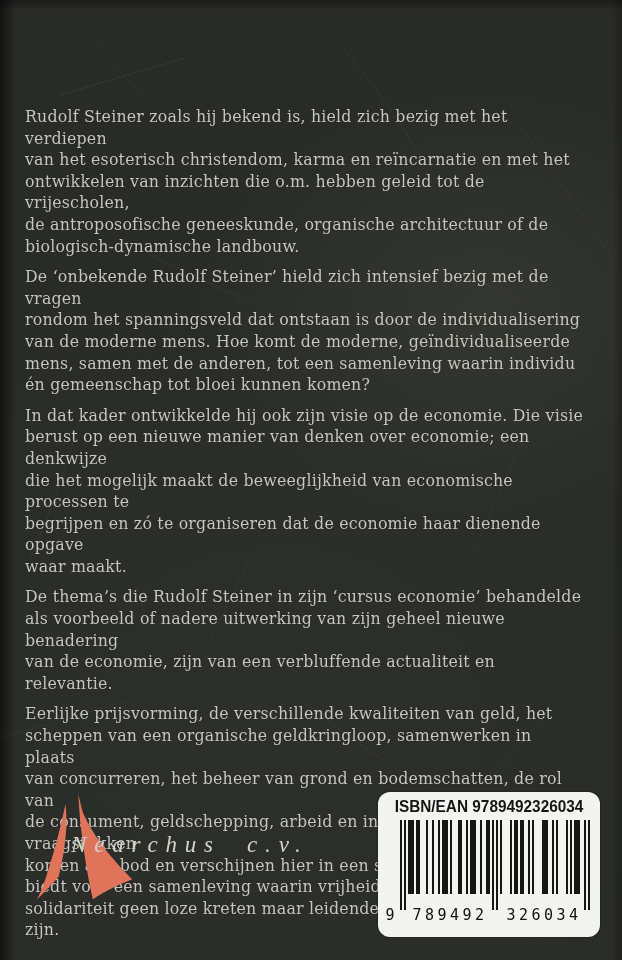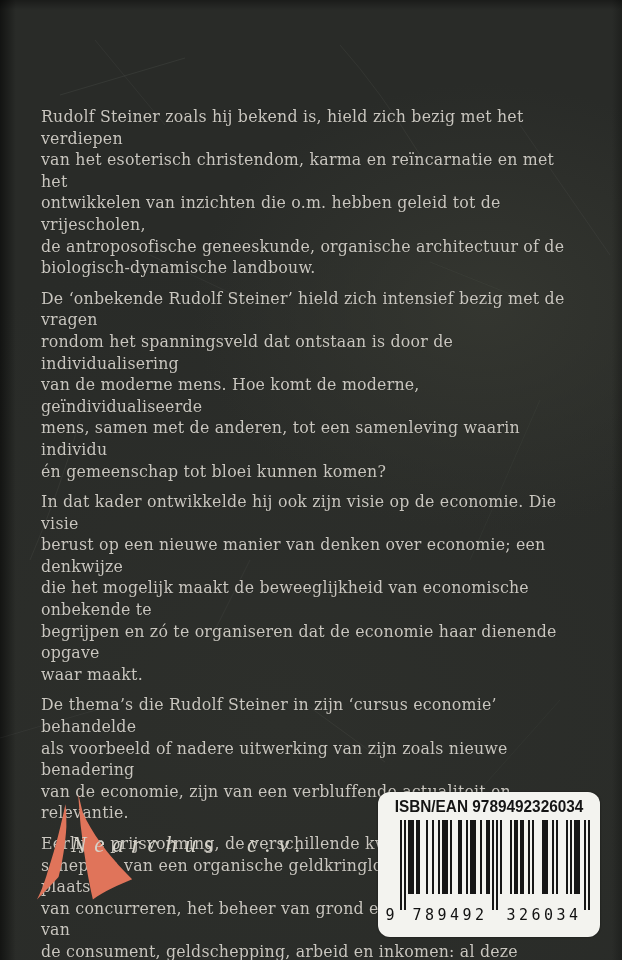--- a/index.html
+++ b/index.html
@@ -19,21 +19,21 @@
   .scratches { position: absolute; inset: 0; pointer-events: none; }
   .blurb {
     position: absolute;
     left: 25px; top: 106px; width: 560px;
     color: #c9c6bf;
     font-size: 15.8px;
     line-height: 21.6px;
     letter-spacing: 0.2px;
   }
   .blurb p {
-    margin: 0 0 9px 16px;
+    margin: 0 0 9px 0;
     white-space: pre-line;
     text-shadow: 0 0 1px rgba(0,0,0,.4);
   }
   .publisher { position: absolute; left: 33px; top: 792px; width: 300px; height: 120px; }
   .publisher .mark { position: absolute; left: 0; top: 0; }
   .publisher .name {
     position: absolute; left: 38px; top: 40px;
     color: #d6d3ca;
     font-family: Liberation Serif, serif;
     font-style: italic;
@@ -95,25 +95,25 @@
 ontwikkelen van inzichten die o.m. hebben geleid tot de vrijescholen,
 de antroposofische geneeskunde, organische architectuur of de
 biologisch-dynamische landbouw.</p>
     <p>De ‘onbekende Rudolf Steiner’ hield zich intensief bezig met de vragen
 rondom het spanningsveld dat ontstaan is door de individualisering
 van de moderne mens. Hoe komt de moderne, geïndividualiseerde
 mens, samen met de anderen, tot een samenleving waarin individu
 én gemeenschap tot bloei kunnen komen?</p>
     <p>In dat kader ontwikkelde hij ook zijn visie op de economie. Die visie
 berust op een nieuwe manier van denken over economie; een denkwijze
-die het mogelijk maakt de beweeglijkheid van economische onbekende te
+die het mogelijk maakt de beweeglijkheid van economische processen te
 begrijpen en zó te organiseren dat de economie haar dienende opgave
 waar maakt.</p>
     <p>De thema’s die Rudolf Steiner in zijn ‘cursus economie’ behandelde
-als voorbeeld of nadere uitwerking van zijn zoals nieuwe benadering
+als voorbeeld of nadere uitwerking van zijn geheel nieuwe benadering
 van de economie, zijn van een verbluffende actualiteit en relevantie.</p>
     <p>Eerlijke prijsvorming, de verschillende kwaliteiten van geld, het
 scheppen van een organische geldkringloop, samenwerken in plaats
 van concurreren, het beheer van grond en bodemschatten, de rol van
 de consument, geldschepping, arbeid en inkomen: al deze vraagstukken
 komen aan bod en verschijnen hier in een samenhang die een basis
 biedt voor een samenleving waarin vrijheid, rechtvaardigheid en
 solidariteit geen loze kreten maar leidende en praktische principes zijn.</p>
   </div>
 

